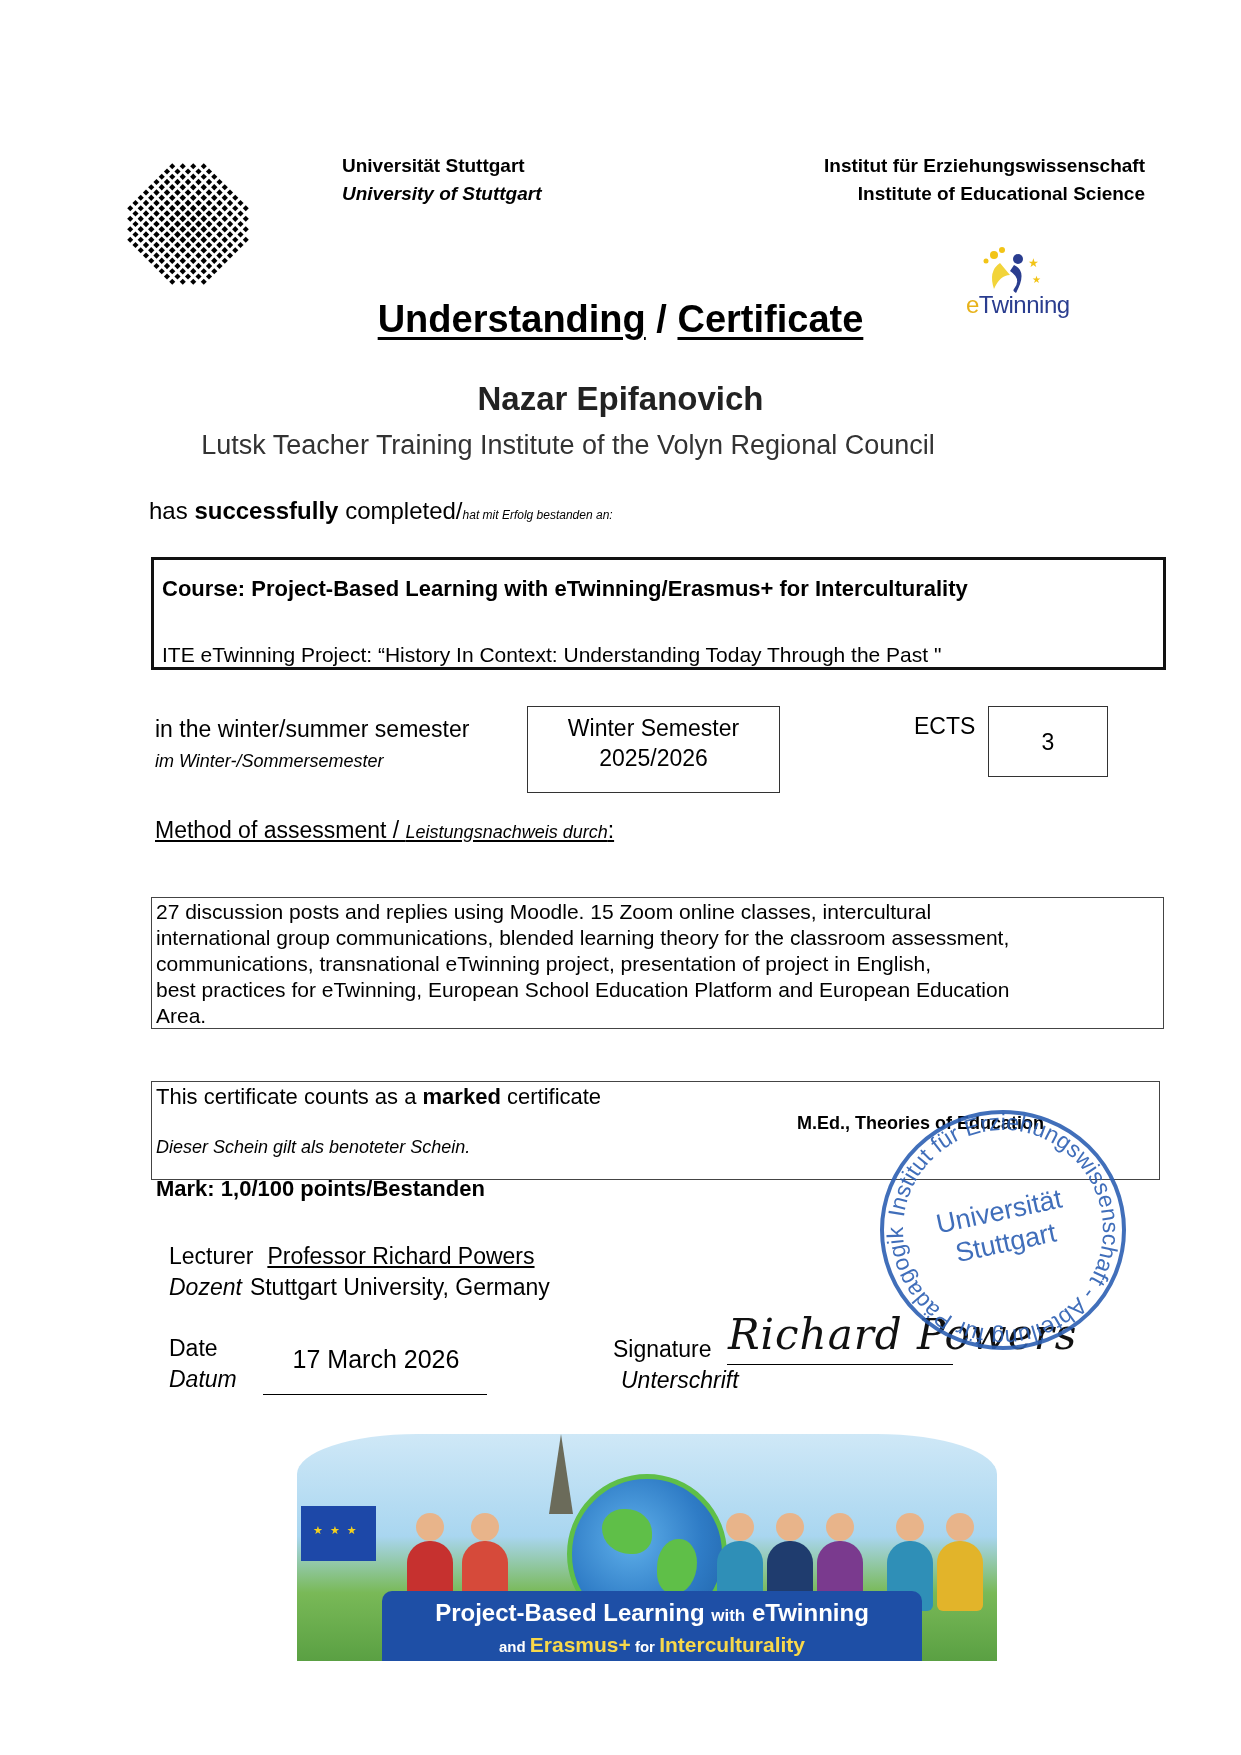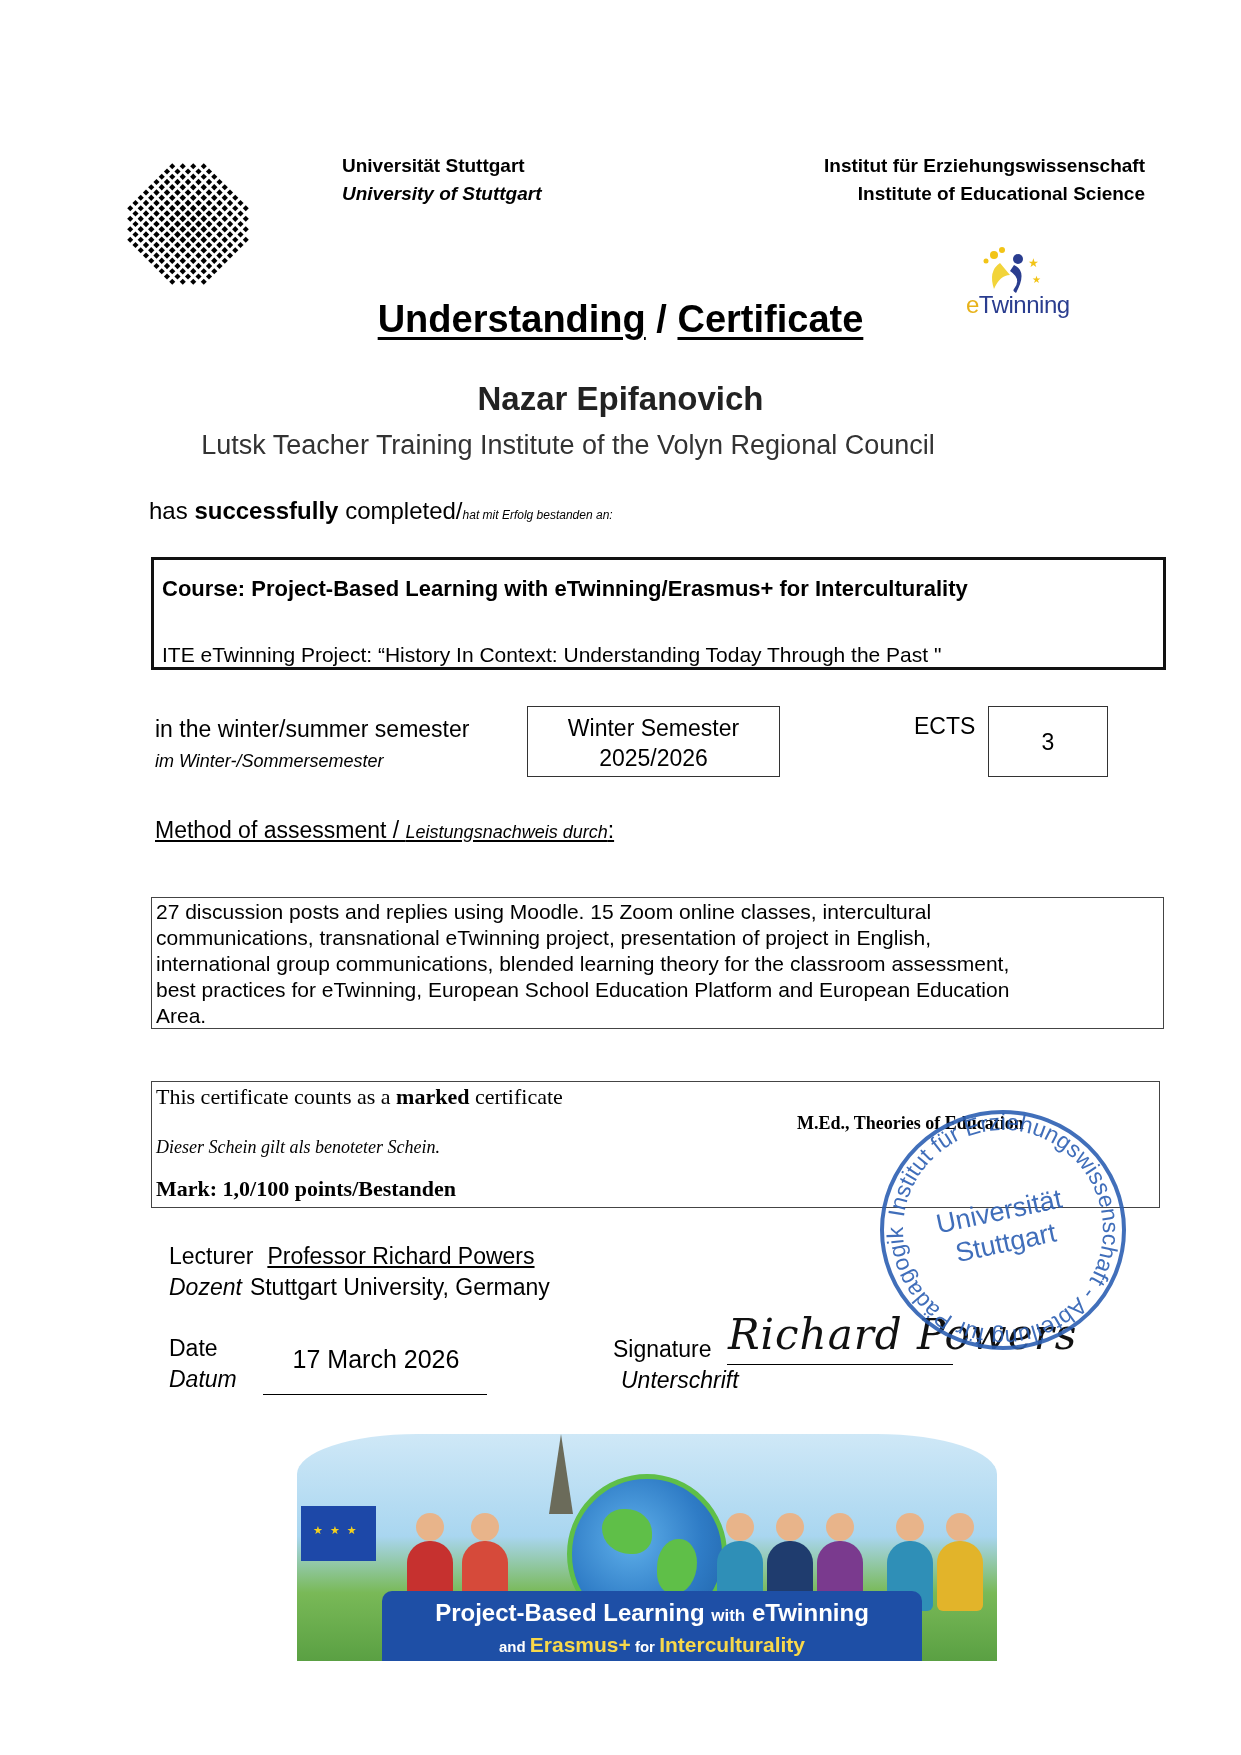--- a/index.html
+++ b/index.html
@@ -26,33 +26,33 @@
   .completed b { font-weight: bold; }
   .completed i { font-size: 12px; }
 
   .course-box { left: 151px; top: 557px; width: 1015px; height: 113px; border: 3px solid #111; box-sizing: border-box; }
   .course-line { position: absolute; left: 8px; top: 16px; font-size: 22px; font-weight: bold; }
   .project-line { position: absolute; left: 8px; top: 83px; font-size: 21px; }
   .project-line b { font-weight: normal; }
 
   .sem-label { left: 155px; top: 714px; font-size: 23px; line-height: 30px; }
   .sem-label i { font-size: 18px; }
-  .sem-box { left: 527px; top: 706px; width: 253px; height: 71px; border: 1.5px solid #333; box-sizing: border-box;
+  .sem-box { left: 527px; top: 706px; width: 253px; height: 87px; border: 1.5px solid #333; box-sizing: border-box;
              text-align: center; font-size: 23px; line-height: 30px; padding-top: 6px; }
   .ects-label { left: 914px; top: 713px; font-size: 23px; }
   .ects-box { left: 988px; top: 706px; width: 120px; height: 71px; border: 1.5px solid #333; box-sizing: border-box;
               text-align: center; font-size: 23px; line-height: 71px; }
 
   .method { left: 155px; top: 817px; font-size: 23px; text-decoration: underline; }
   .method i { font-size: 18px; }
 
   .assess-box { left: 151px; top: 897px; width: 1013px; height: 132px; border: 1.5px solid #444; box-sizing: border-box;
                 padding: 1px 4px; font-size: 21px; line-height: 26px; }
 
-  .mark-box { left: 151px; top: 1081px; width: 1009px; height: 127px; border: 1.5px solid #444; box-sizing: border-box; font-family: Liberation Serif, serif; }
+  .mark-box { left: 151px; top: 1081px; width: 1009px; height: 99px; border: 1.5px solid #444; box-sizing: border-box; }
   .counts { position: absolute; left: 4px; top: 2px; font-size: 22px; }
   .counts b { font-weight: bold; }
   .dieser { position: absolute; left: 4px; top: 55px; font-size: 18px; font-style: italic; }
   .mark { position: absolute; left: 4px; top: 94px; font-size: 22px; font-weight: bold; }
   .med { position: absolute; left: 645px; top: 31px; font-size: 18px; font-weight: bold; }
 
   .lecturer { left: 169px; top: 1241px; font-size: 23px; line-height: 31px; }
   .lecturer .name { margin-left: 14px; text-decoration: underline; }
   .lecturer i { margin-right: 8px; }
 
@@ -339,22 +339,22 @@
   <div>Winter Semester</div>
   <div>2025/2026</div>
 </div>
 <div class="abs ects-label">ECTS</div>
 <div class="abs ects-box">3</div>
 
 <div class="abs method"><span>Method of assessment / </span><i>Leistungsnachweis durch</i><span>:</span></div>
 
 <div class="abs assess-box">
   <div>27 discussion posts and replies using Moodle. 15 Zoom online classes, intercultural</div>
+  <div>international group communications, blended learning theory for the classroom assessment,</div>
   <div>communications, transnational eTwinning project, presentation of project in English,</div>
-  <div>international group communications, blended learning theory for the classroom assessment,</div>
   <div>best practices for eTwinning, European School Education Platform and European Education</div>
   <div>Area.</div>
 </div>
 
 <div class="abs mark-box">
   <div class="counts"><span>This certificate counts as a </span><b>marked</b><span> certificate</span></div>
   <div class="med">M.Ed., Theories of Education</div>
   <div class="dieser">Dieser Schein gilt als benoteter Schein.</div>
   <div class="mark">Mark:  1,0/100 points/Bestanden</div>
 </div>

